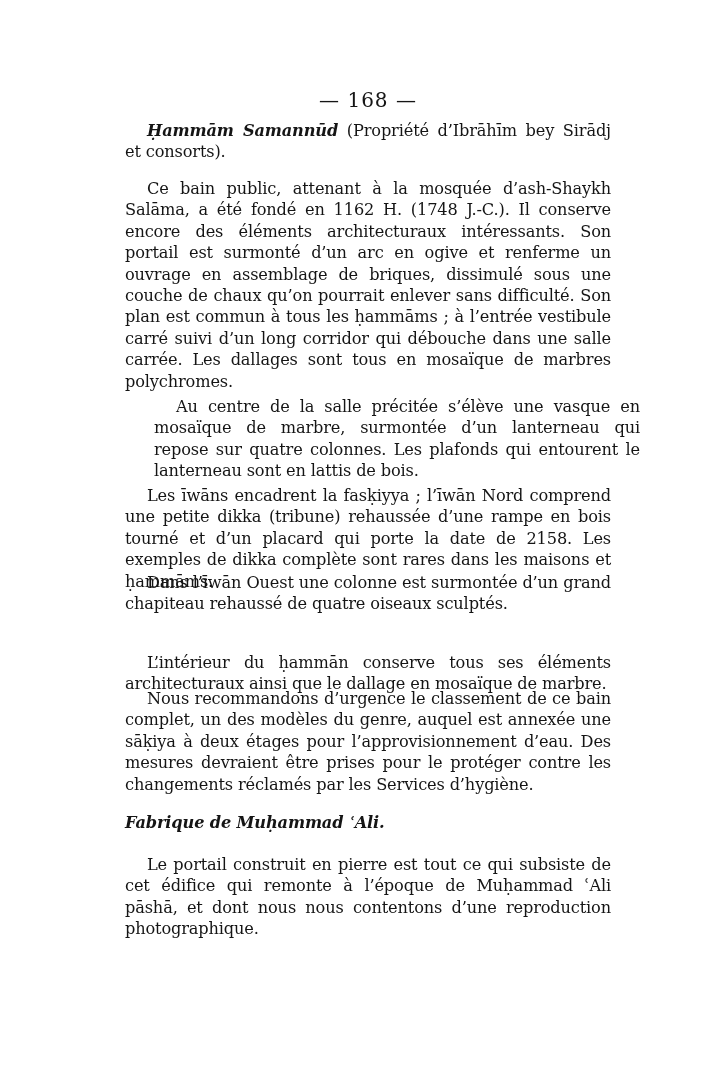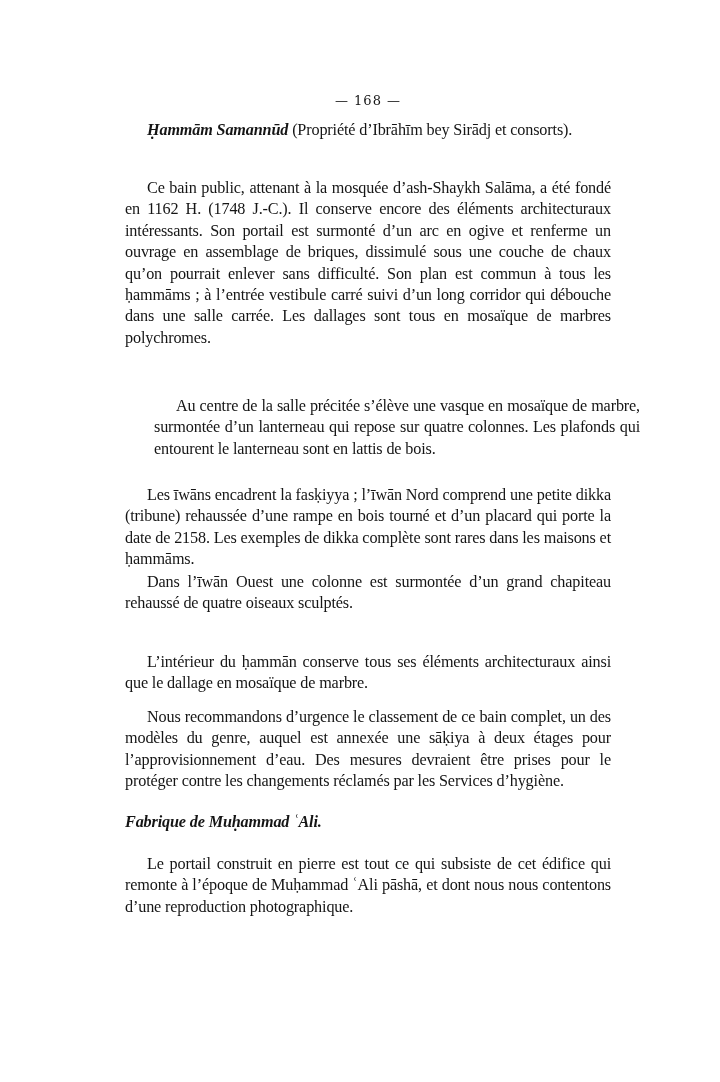--- a/index.html
+++ b/index.html
@@ -5,22 +5,22 @@
   html, body { margin:0; padding:0; background:#ffffff; }
   body { width:720px; height:1082px; position:relative; overflow:hidden; }
   .page {
     position:absolute; left:125px; top:0; width:486px;
     font-family: "DejaVu Serif", "Liberation Serif", serif;
     color:#151515;
     font-size:16.2px;
     line-height:21.4px;
     letter-spacing:-0.15px;
   }
-  .pagenum { position:absolute; top:90px; left:0; width:100%; text-align:center; font-size:13px; letter-spacing:1px; }
-  .block { position:absolute; left:0; width:486px; text-align:justify;font-family:Liberation Serif, serif; }
+  .pagenum { position:absolute; top:90px; left:0; width:100%; text-align:center; font-size:20px; letter-spacing:1px; }
+  .block { position:absolute; left:0; width:486px; text-align:justify; }
   .block p { margin:0; text-indent:22px; text-align:justify; }
   .block p.noindent { text-indent:0; }
   .heading { font-style:italic; font-weight:bold; }
 </style>
 </head>
 <body>
 
 <div class="page">
   <div class="pagenum">— 168 —</div>
 
@@ -36,21 +36,21 @@
   </div>
   <div class="block" style="top:485px;">
     <p>Les īwāns encadrent la fasḳiyya ; l’īwān Nord comprend une petite dikka (tribune) rehaussée d’une rampe en bois tourné et d’un placard qui porte la date de 2158. Les exemples de dikka complète sont rares dans les maisons et ḥammāms.</p>
   </div>
   <div class="block" style="top:572px;">
     <p>Dans l’īwān Ouest une colonne est surmontée d’un grand chapiteau rehaussé de quatre oiseaux sculptés.</p>
   </div>
   <div class="block" style="top:652px;">
     <p>L’intérieur du ḥammān conserve tous ses éléments architecturaux ainsi que le dallage en mosaïque de marbre.</p>
   </div>
-  <div class="block" style="top:707px;">
+  <div class="block" style="top:688px;">
     <p>Nous recommandons d’urgence le classement de ce bain complet, un des modèles du genre, auquel est annexée une sāḳiya à deux étages pour l’approvisionnement d’eau. Des mesures devraient être prises pour le protéger contre les changements réclamés par les Services d’hygiène.</p>
   </div>
 
   <div class="block" style="top:812px;">
     <p class="noindent heading">Fabrique de Muḥammad ʿAli.</p>
   </div>
   <div class="block" style="top:854px;">
     <p>Le portail construit en pierre est tout ce qui subsiste de cet édifice qui remonte à l’époque de Muḥammad ʿAli pāshā, et dont nous nous contentons d’une reproduction photographique.</p>
   </div>
 </div>

